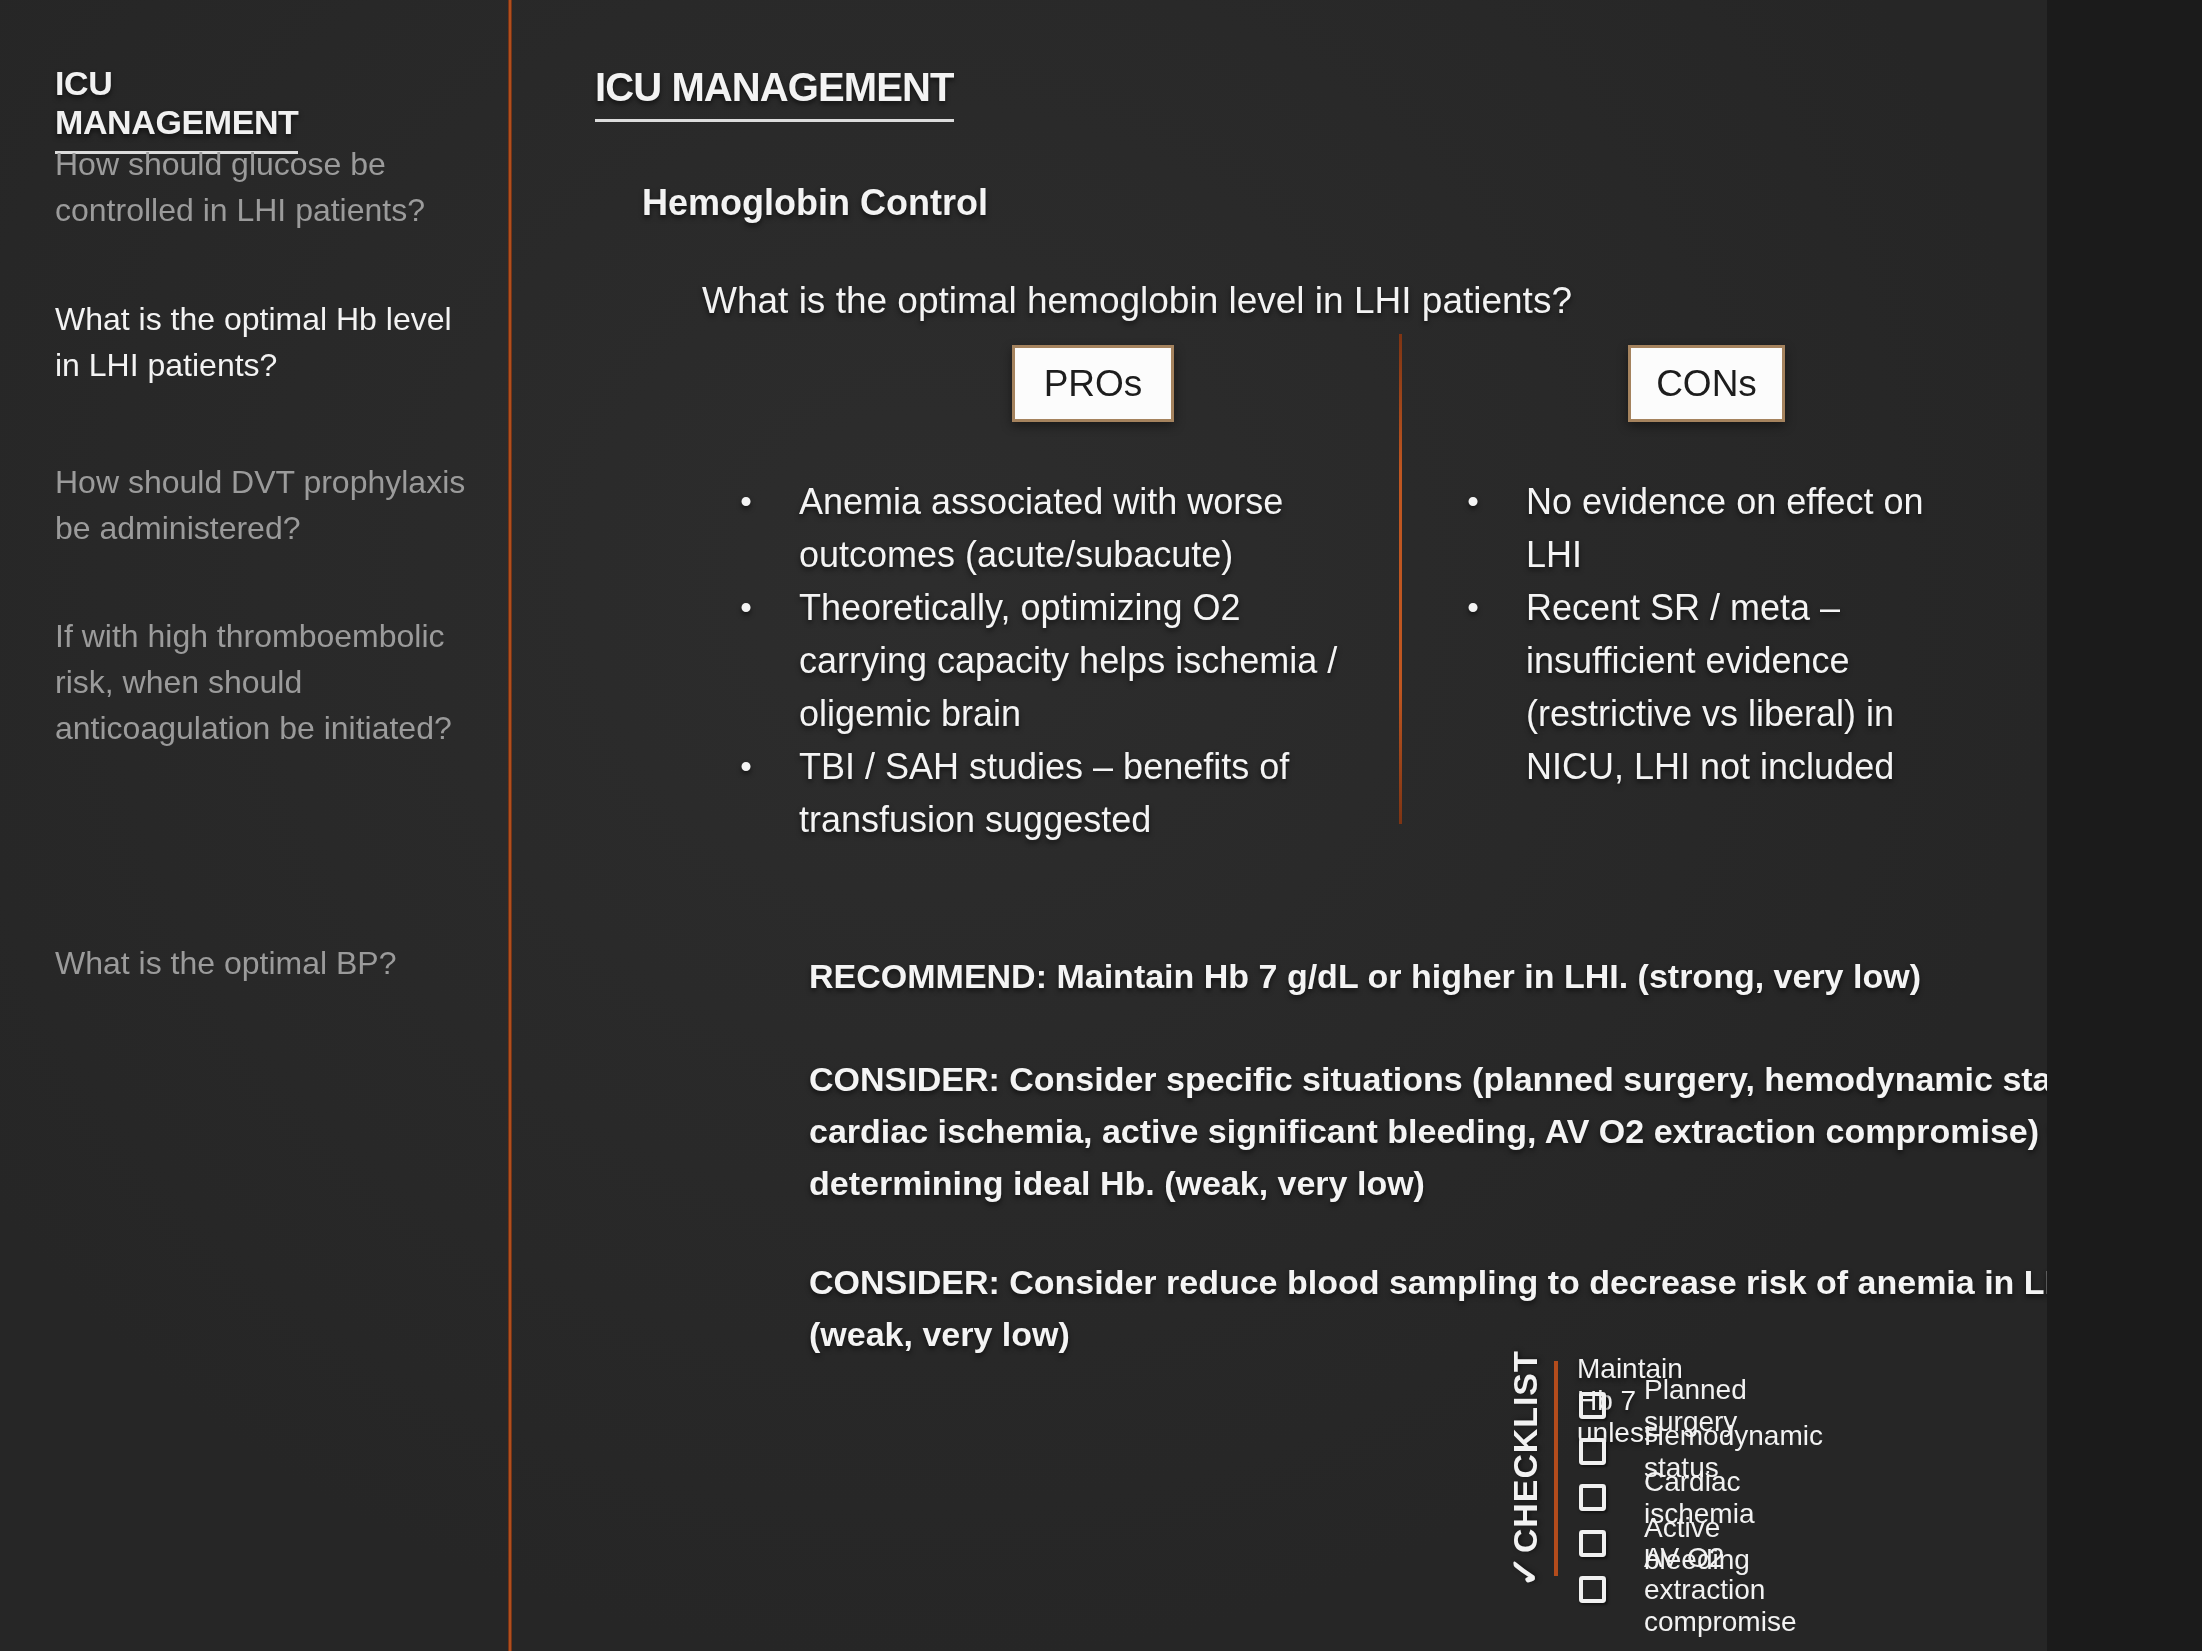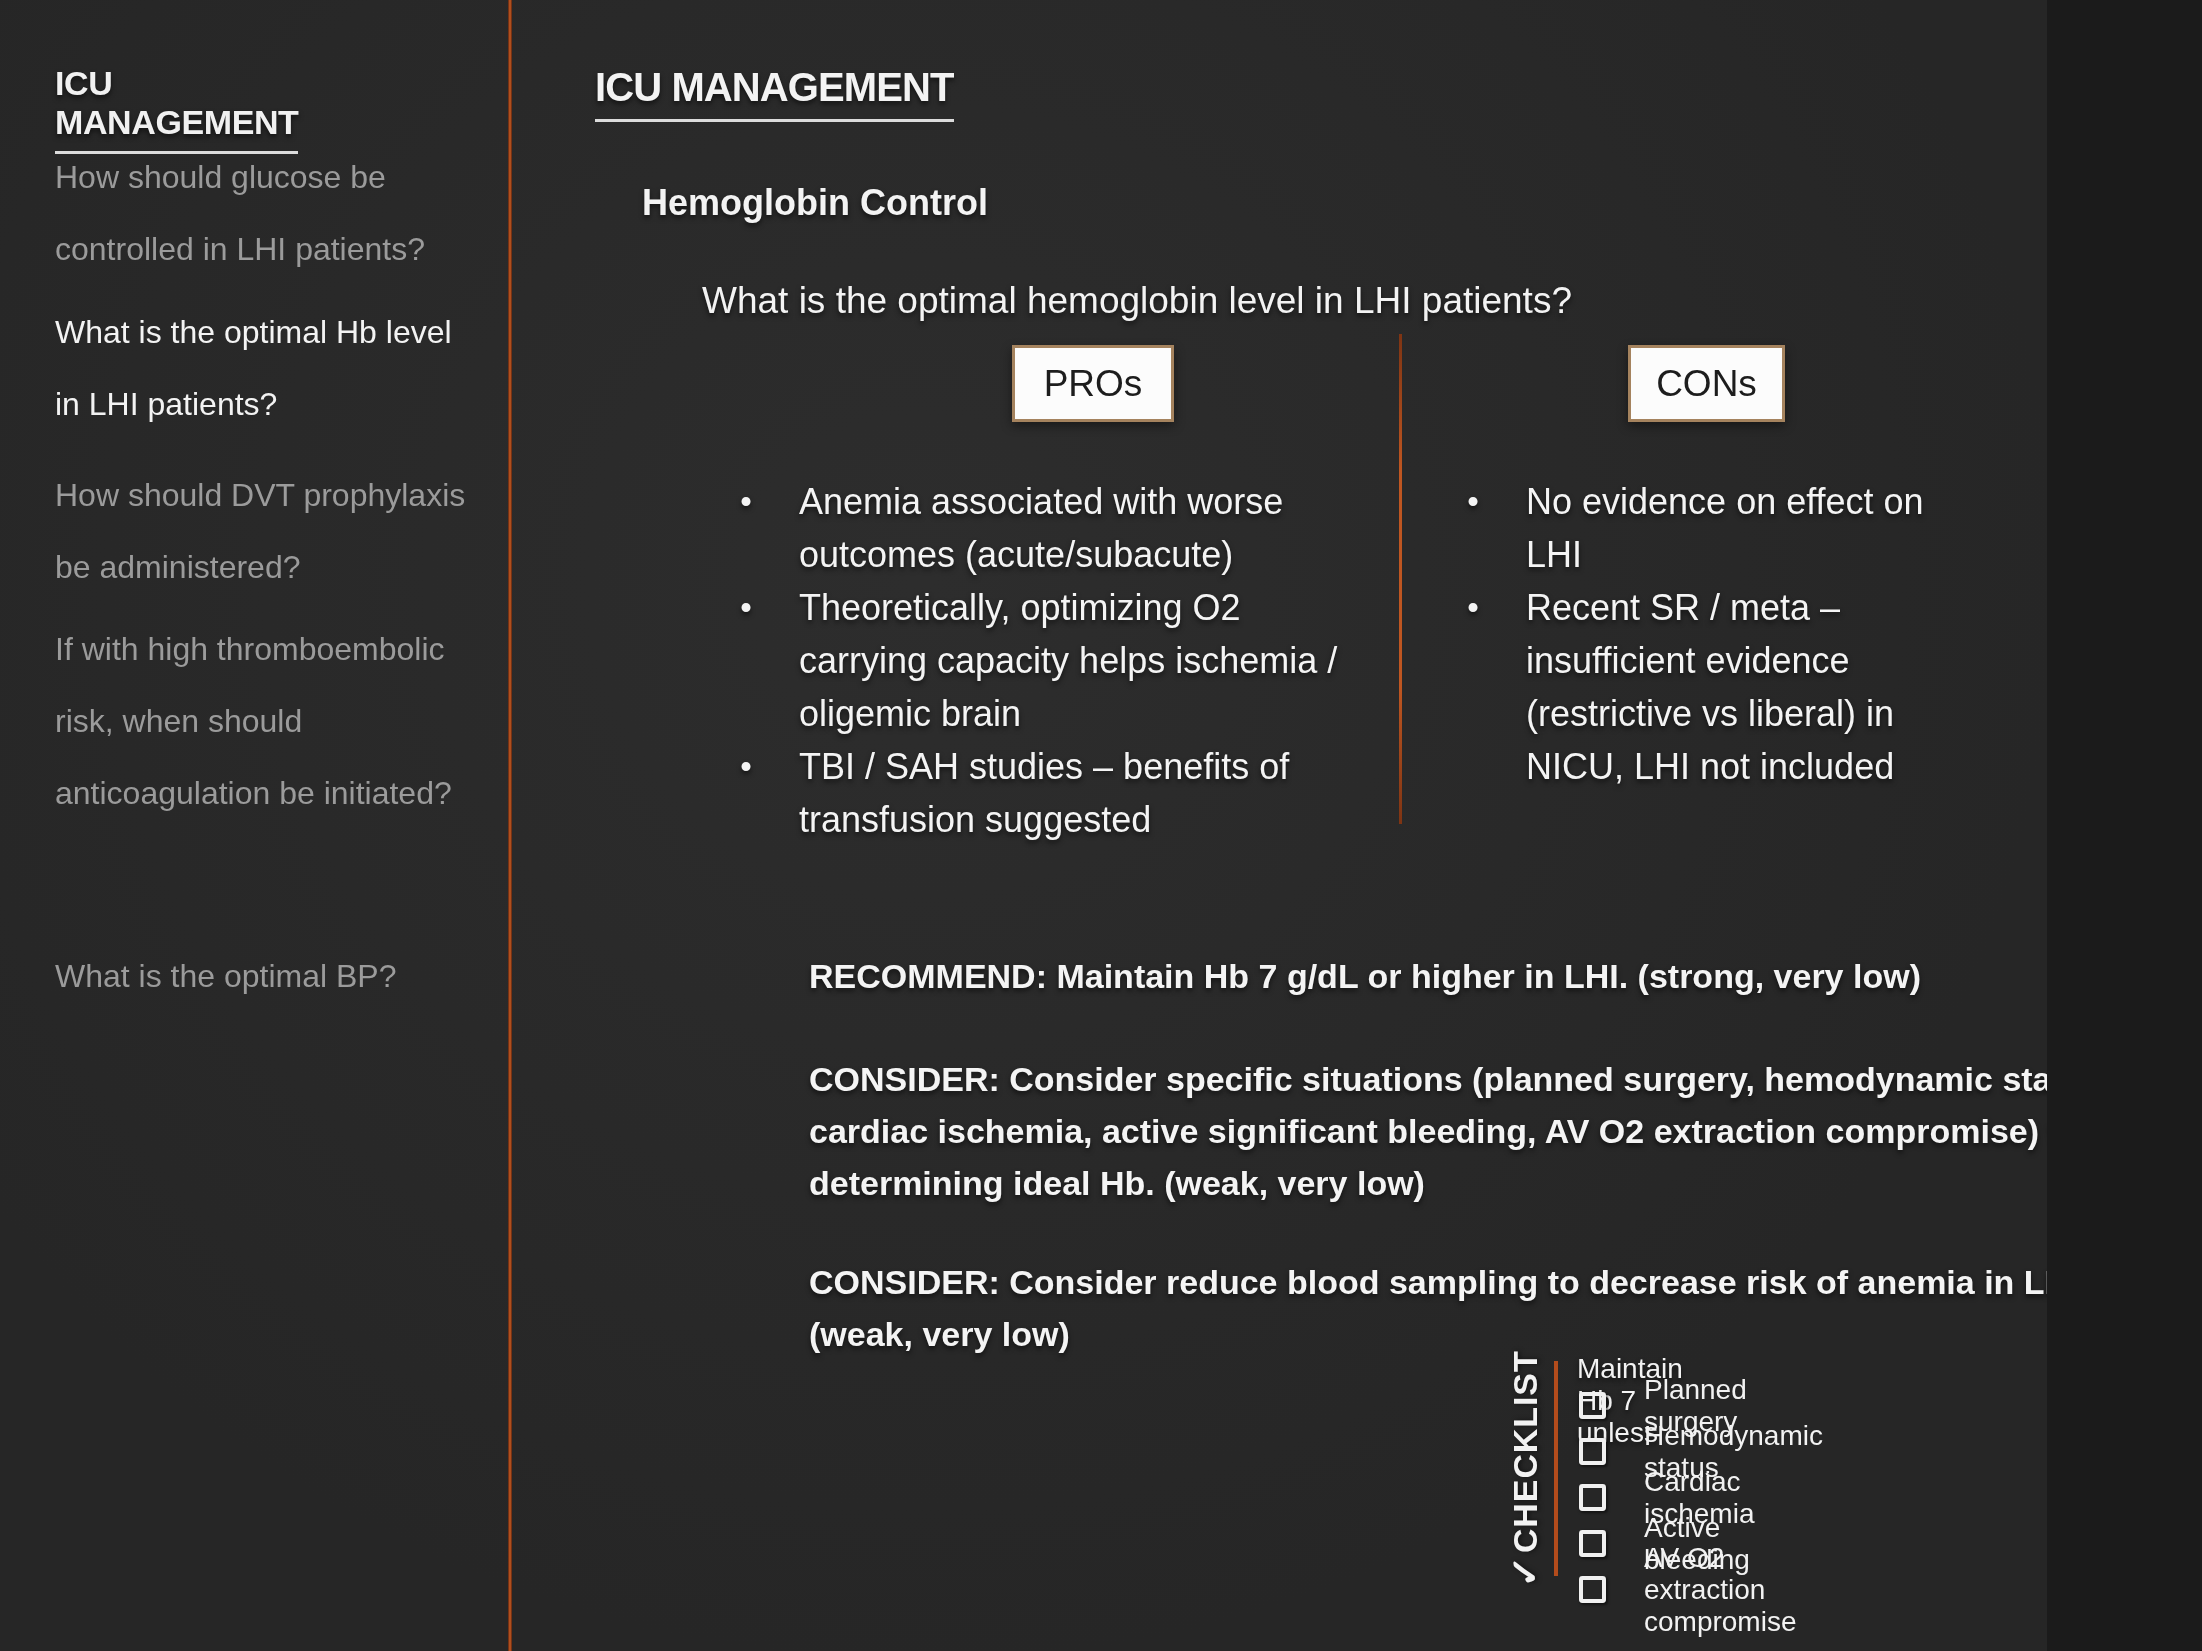--- a/index.html
+++ b/index.html
@@ -12,21 +12,21 @@
   }
   .abs { position:absolute; }
   .tshadow { text-shadow: 0 2.6px 5.2px rgba(0,0,0,0.55); }
 
   
   #sidebar-title {
     left:55px; top:64px; font-size:34px; font-weight:700; letter-spacing:-0.4px;
     color:#f1f1f1; border-bottom:3.4px solid #dcdcdc; padding-bottom:8.6px;
   }
   .side-item {
-    left:55px; width:415px; font-size:32px; line-height:72px; color:#9b9b9b;
+    left:55px; width:415px; font-size:32px; line-height:46px; color:#9b9b9b;
   }
   .side-item.active { color:#f3f3f3; }
   #side-item-0 { top:141px; }
   #side-item-1 { top:296px; }
   #side-item-2 { top:459px; }
   #side-item-3 { top:613px; }
   #side-item-4 { top:940px; }
 
   #side-divider {
     left:508px; top:0; width:4.3px; height:1652px;

